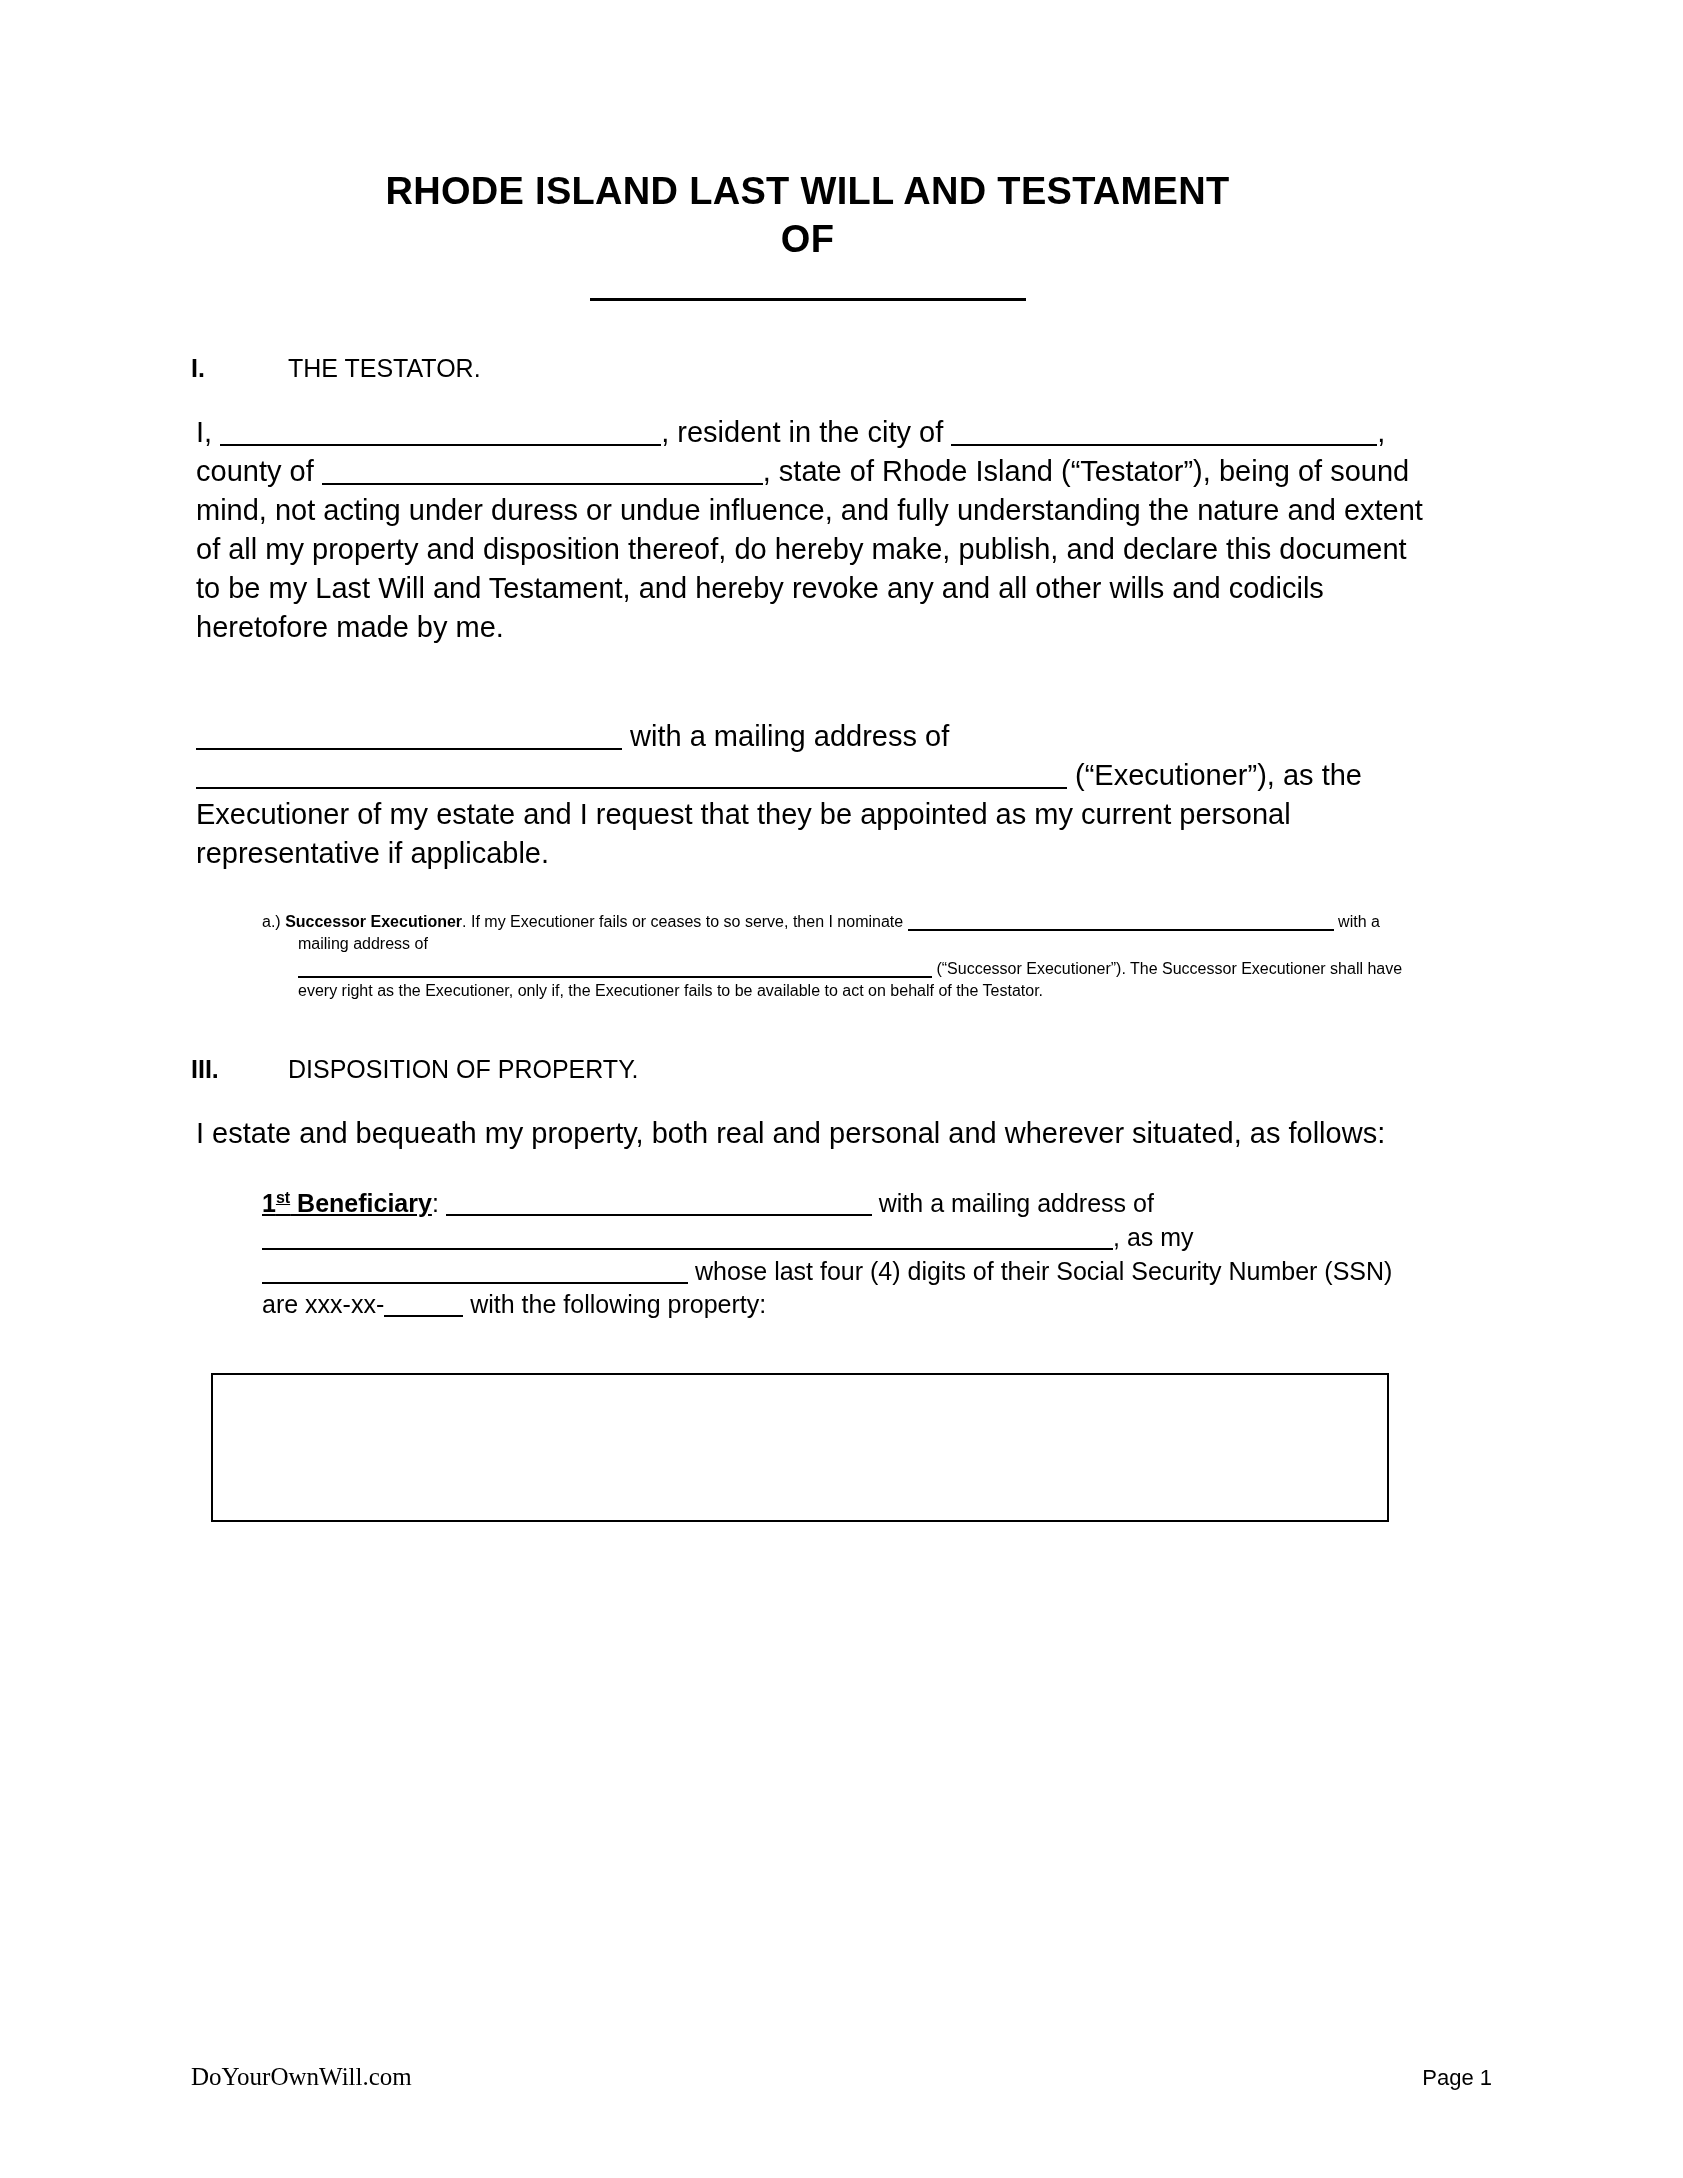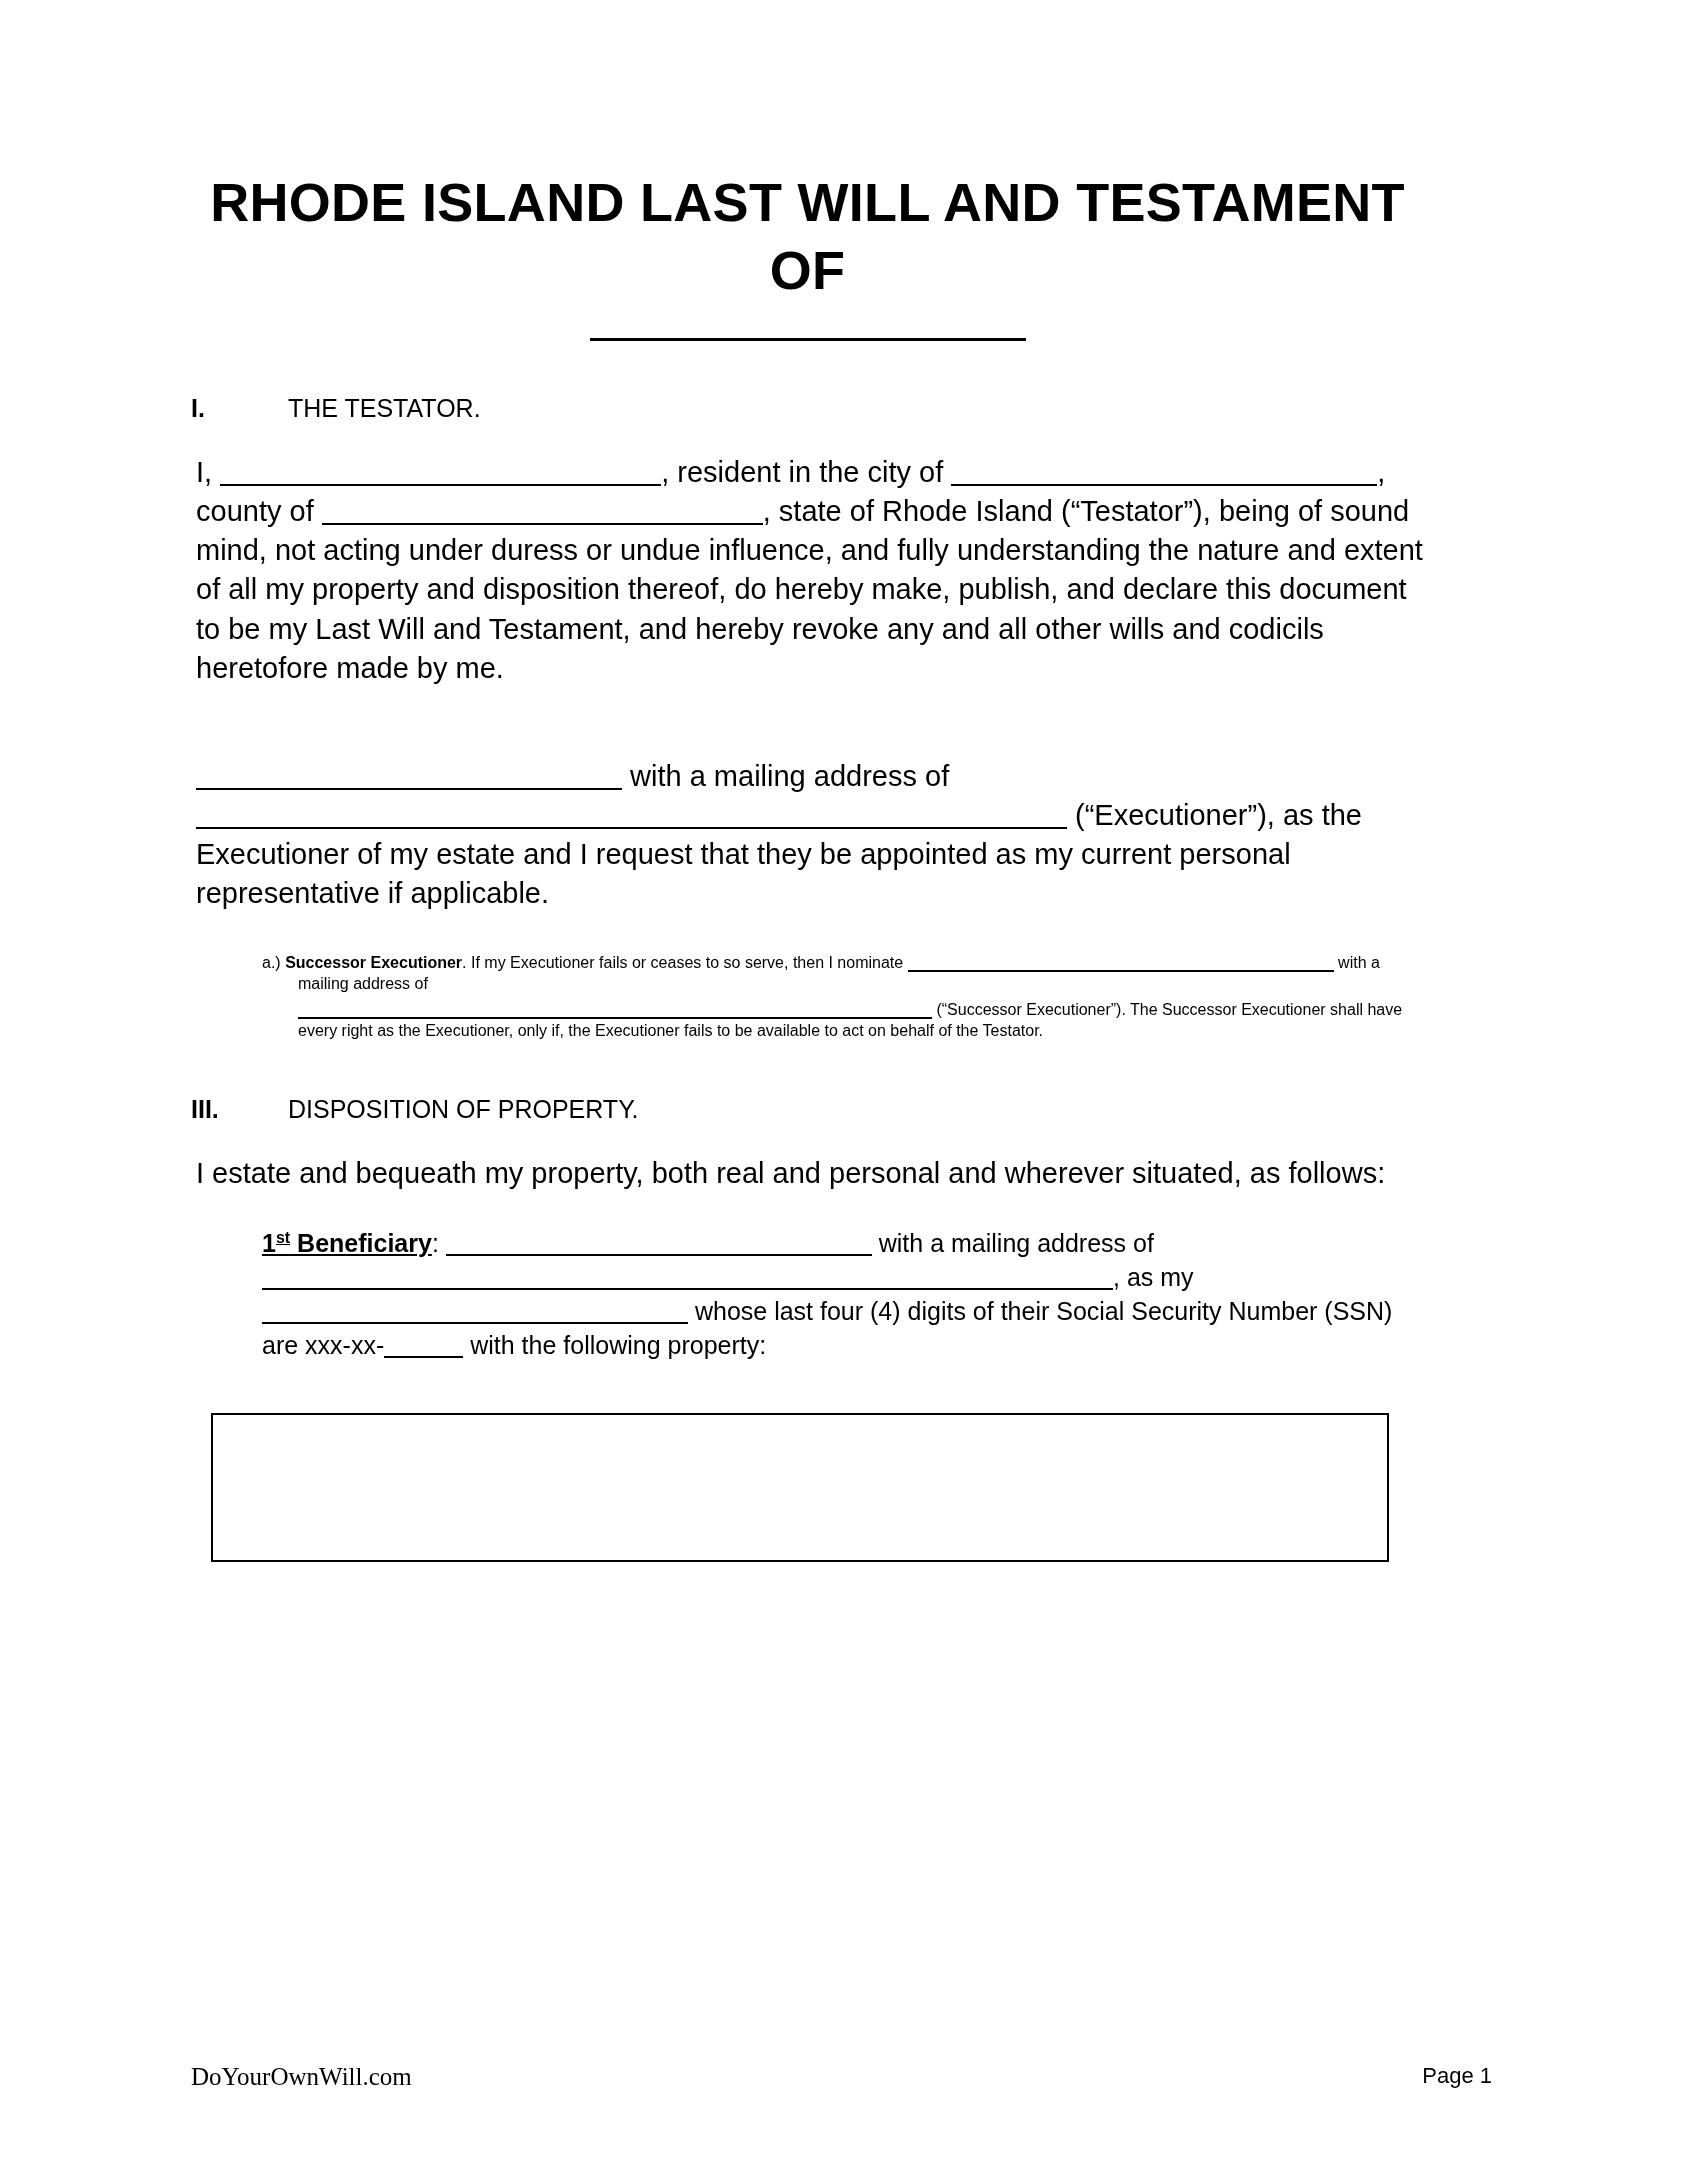--- a/index.html
+++ b/index.html
@@ -25,21 +25,21 @@
   }
   .content {
     position: absolute;
     left: 191px;
     top: 168px;
     width: 1233px;
   }
 
   .doc-title {
     text-align: center;
-    font-size: 54px;
+    font-size: 38px;
     font-weight: bold;
     line-height: 1.26;
     letter-spacing: 0.3px;
     margin: 0;
   }
   .title-line {
     width: 436px;
     height: 0;
     border-bottom: 3px solid #000;
     margin: 34px auto 0 auto;
@@ -119,20 +119,21 @@
     box-sizing: border-box;
   }
 
   .footer {
     position: absolute;
     left: 191px;
     right: 191px;
     bottom: 87px;
     display: flex;
     justify-content: space-between;
+    align-items: flex-end;
     font-size: 23px;
   }
   .footer-brand {
     font-family: "Liberation Serif", serif;
     font-size: 25px;
   }
   .footer-page { font-size: 22px; }
 </style>
 </head>
 <body>

